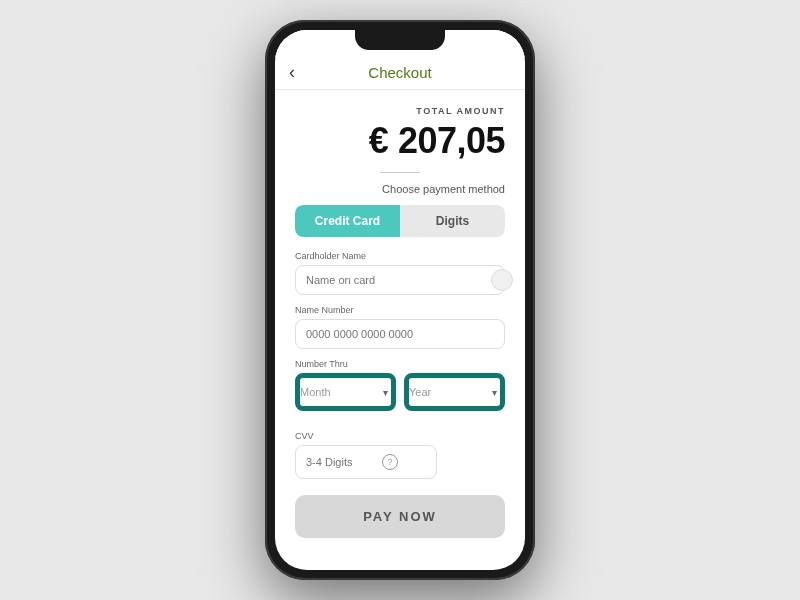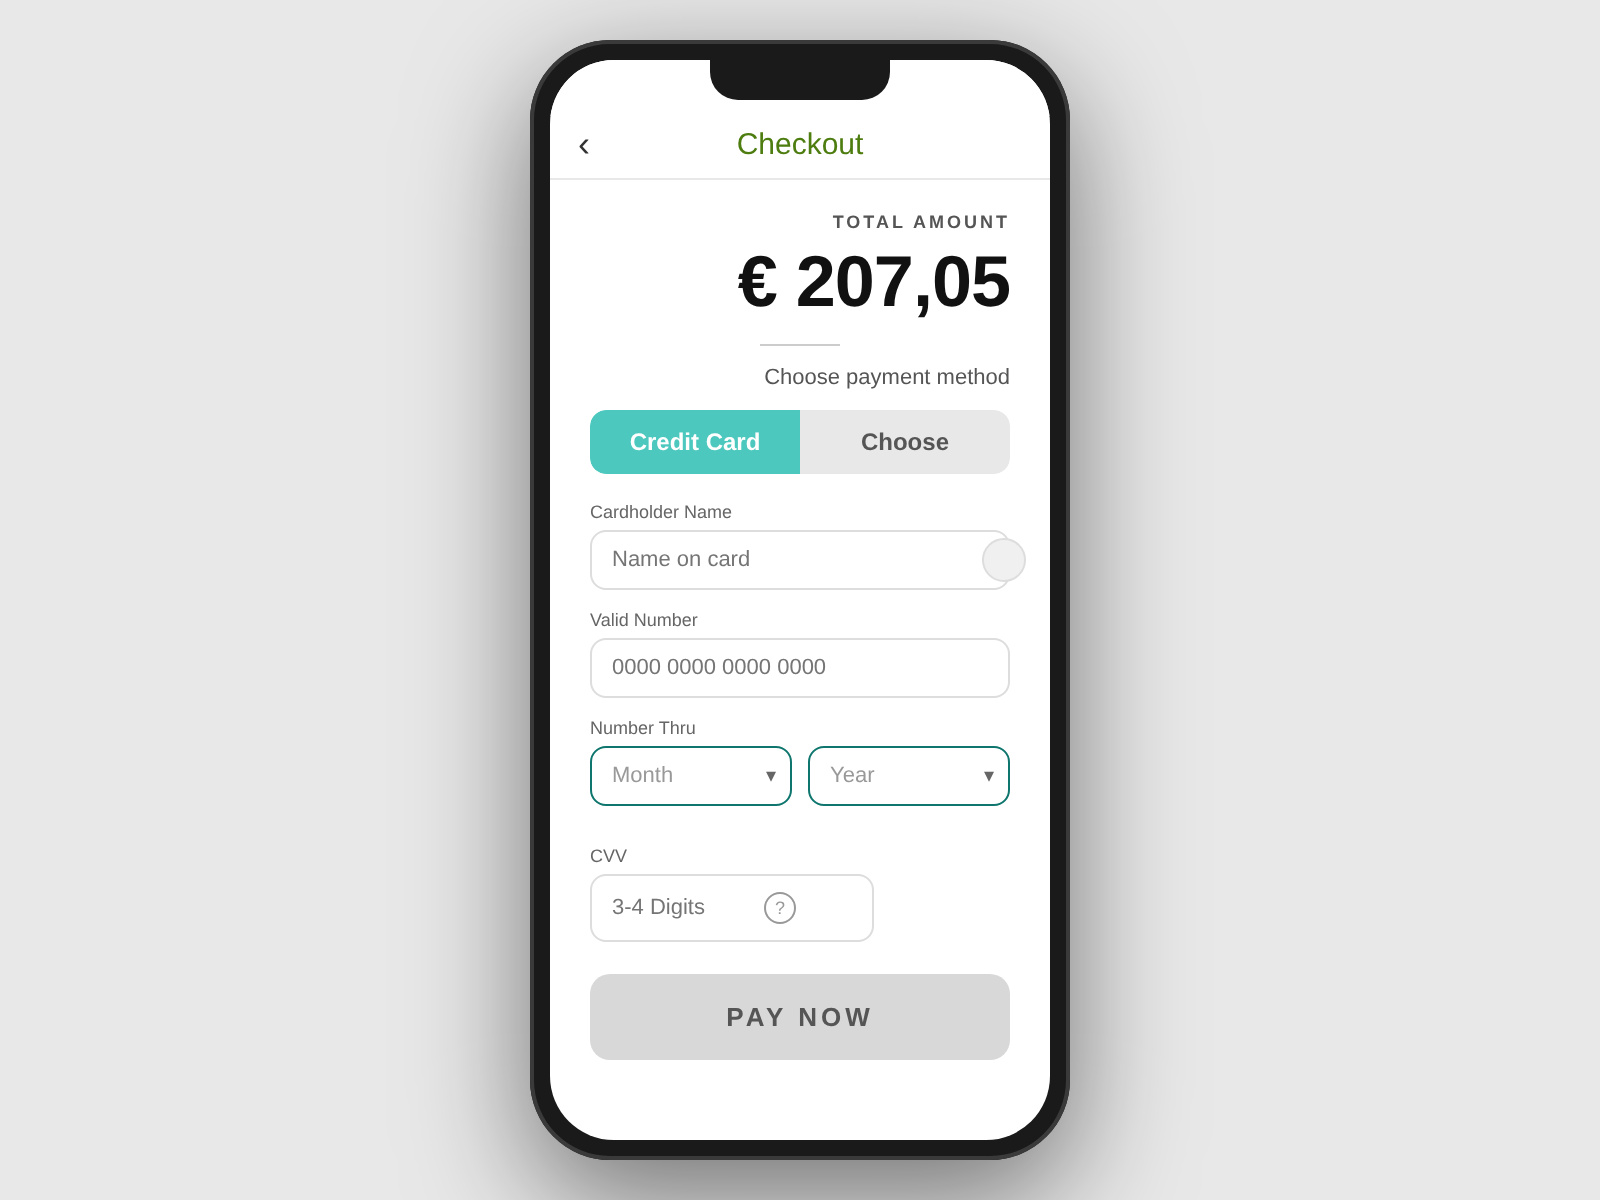--- a/index.html
+++ b/index.html
@@ -185,22 +185,22 @@
       margin-bottom: 10px;
     }
 
     .select-wrapper {
       flex: 1;
       position: relative;
     }
 
     .form-select {
       width: 100%;
-      padding: 8px 10px;
-      border: 1px solid #0f766e;
+      padding: 8px 0;
+      border: 5px solid #0f766e;
       border-radius: 8px;
       font-size: 11px;
       color: #999;
       background: #fff;
       appearance: none;
       outline: none;
       cursor: pointer;
     }
 
     .select-arrow {
@@ -289,33 +289,33 @@
     <div class="content">
       <span class="total-label">TOTAL AMOUNT</span>
       <span class="total-amount">€ 207,05</span>
 
       <div class="divider"></div>
 
       <span class="payment-method-label">Choose payment method</span>
 
       <div class="payment-tabs">
         <button class="tab-btn active">Credit Card</button>
-        <button class="tab-btn inactive">Choose</button>
+        <button class="tab-btn inactive">Digits</button>
       </div>
 
       <div class="form-group">
         <label class="form-label">Cardholder Name</label>
         <div style="position:relative;">
           <input class="form-input" type="text" placeholder="Name on card" style="">
           <div class="toggle-circle"></div>
         </div>
       </div>
 
       <div class="form-group">
-        <label class="form-label">Valid Number</label>
+        <label class="form-label">Name Number</label>
         <input class="form-input" type="text" placeholder="0000 0000 0000 0000" style="">
       </div>
 
       <div class="form-group">
         <label class="form-label">Number Thru</label>
         <div class="valid-thru-row">
           <div class="select-wrapper">
             <select class="form-select">
               <option>Month</option>
               <option>01</option><option>02</option><option>03</option>

